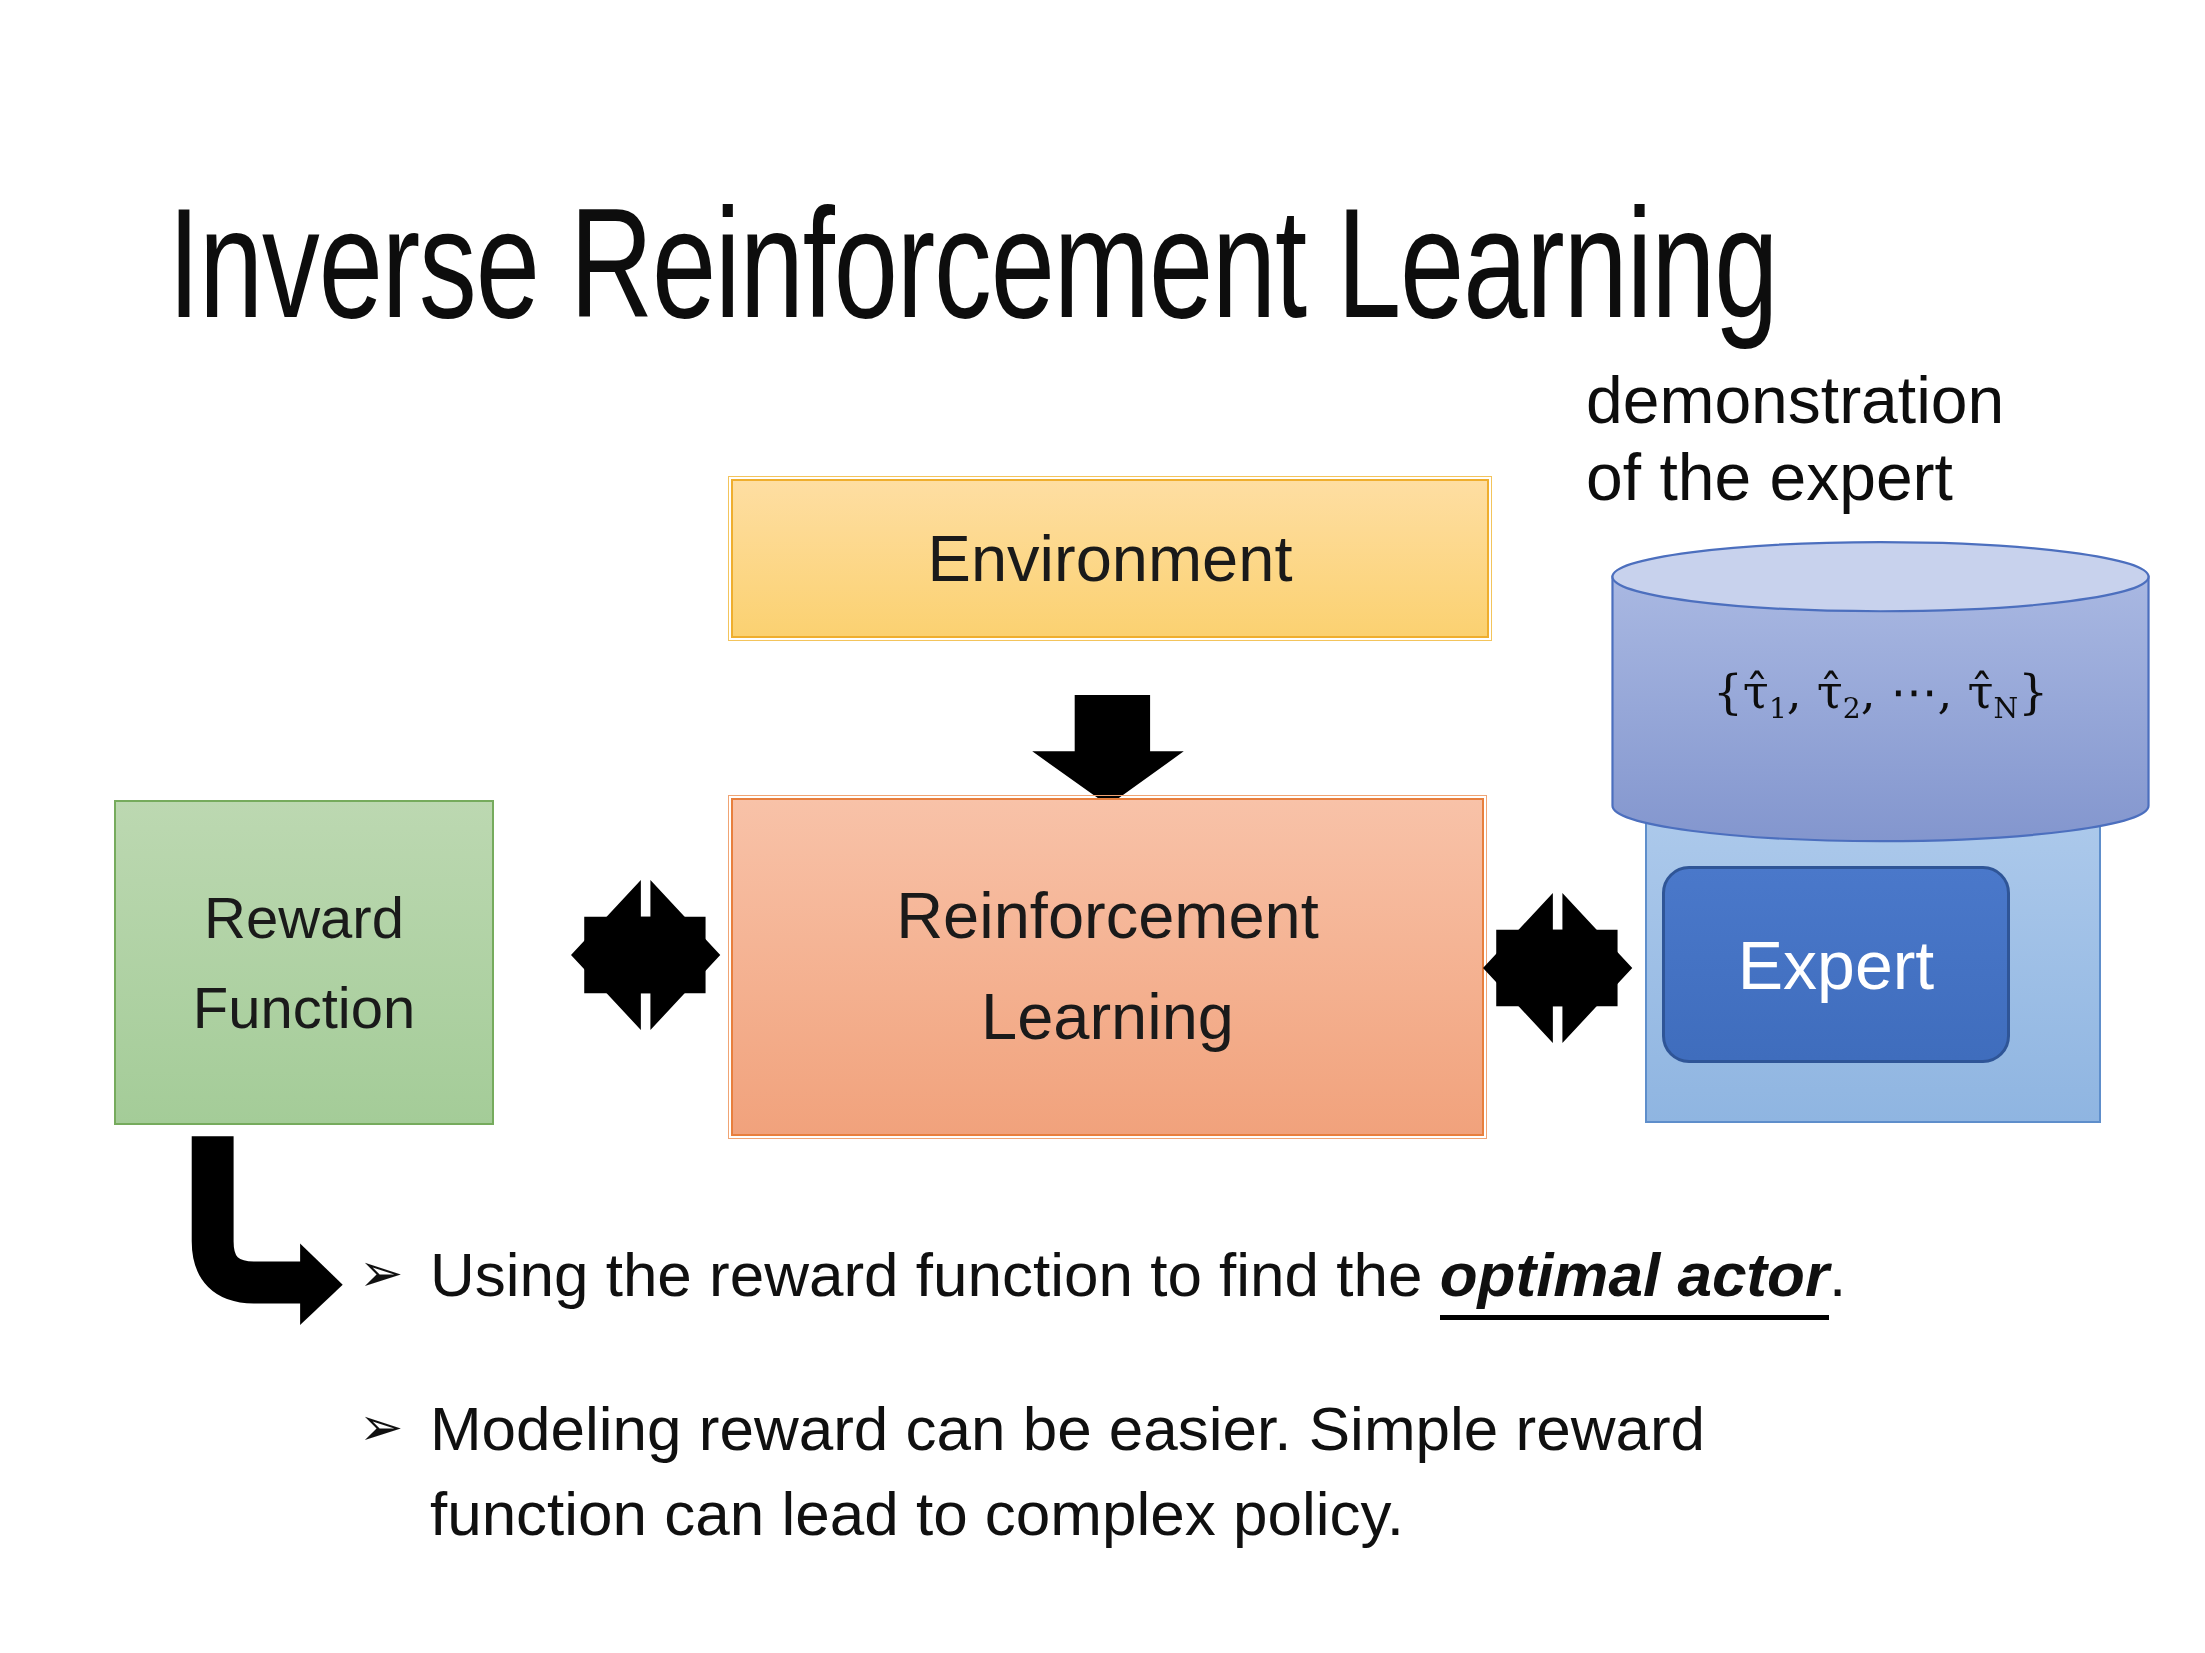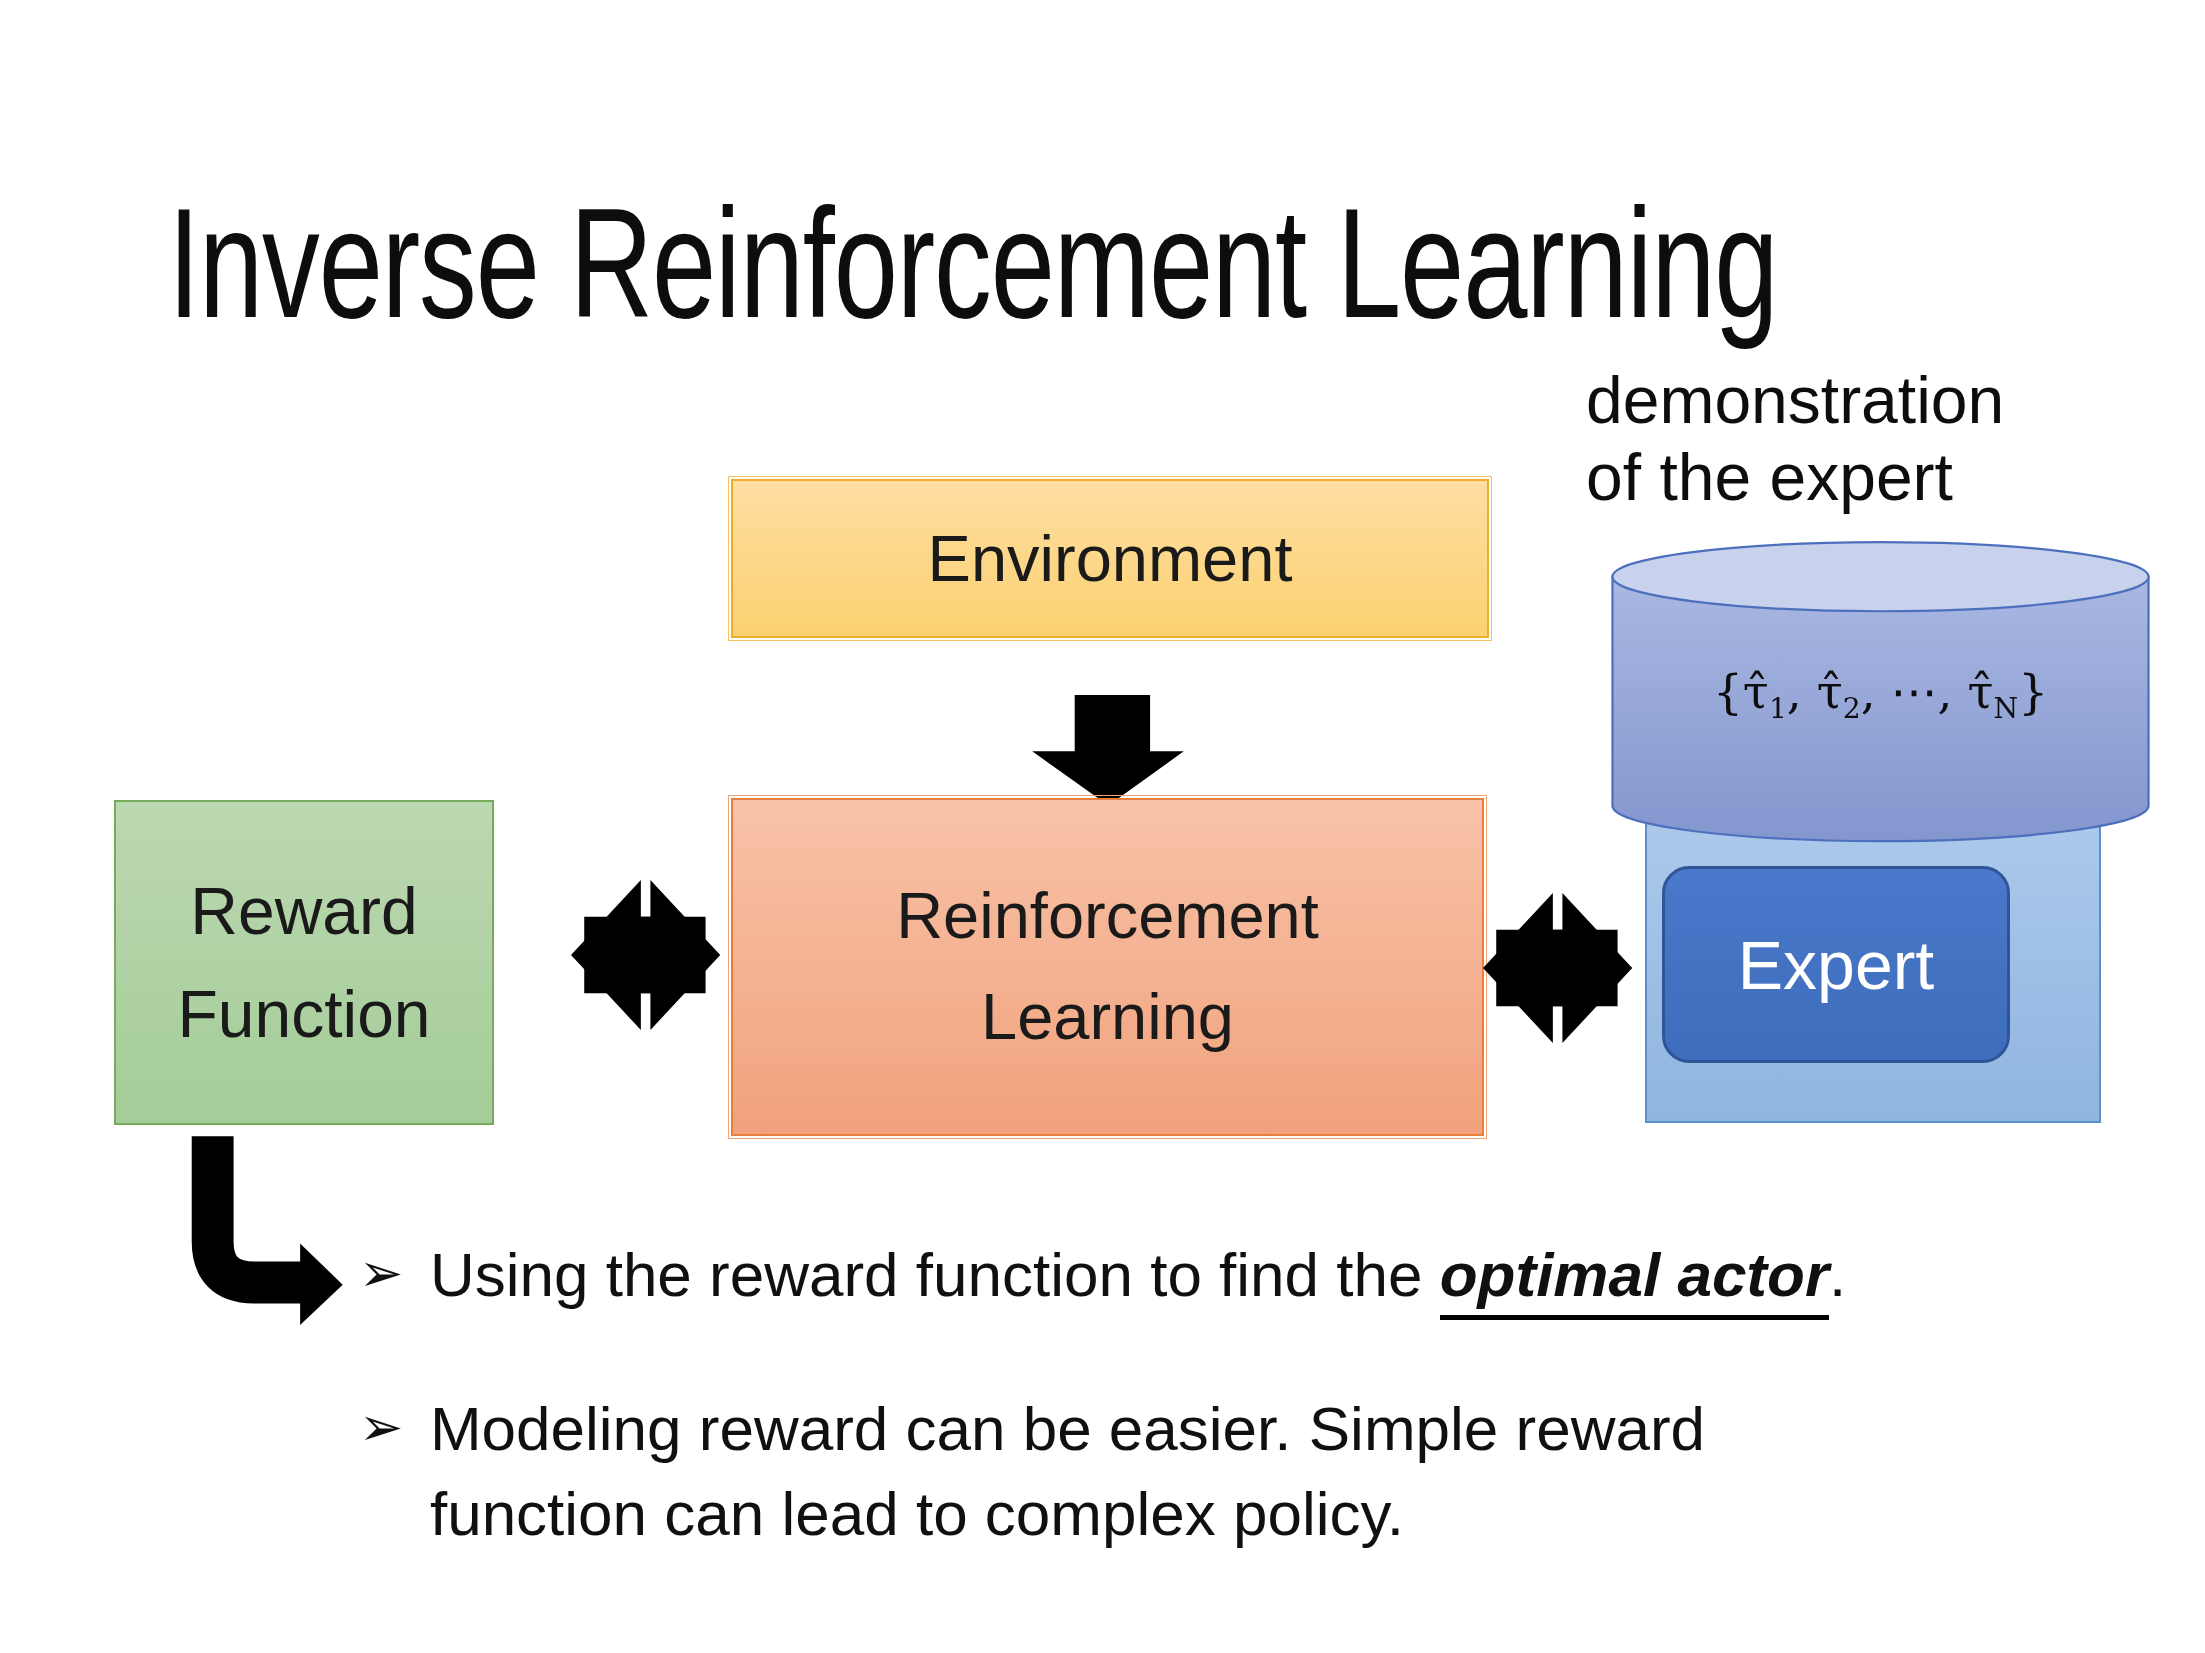--- a/index.html
+++ b/index.html
@@ -21,21 +21,21 @@
     position:absolute;display:flex;flex-direction:column;align-items:center;justify-content:center;
     text-align:center;color:#1a1a1a;box-sizing:border-box;
   }
   .box span{display:block;}
   .env{
     left:731px;top:479px;width:758px;height:159px;font-size:65px;
     background:linear-gradient(180deg,#FEDEA2 0%,#FBD171 100%);
     border:2.9px solid #EFAE2E;outline:1.5px solid #F3C45C;outline-offset:2.9px;
   }
   .reward{
-    left:114px;top:800px;width:380px;height:325px;font-size:66px;line-height:1.55;
+    left:114px;top:800px;width:380px;height:325px;font-size:58px;line-height:1.55;
     background:linear-gradient(180deg,#BCD8B1 0%,#A4CC98 100%);
     border:2.9px solid #76AB5D;
   }
   .rl{
     left:731px;top:798px;width:753px;height:338px;font-size:65px;line-height:1.55;
     background:linear-gradient(180deg,#F8C2A8 0%,#F1A27C 100%);
     border:2.9px solid #E87F3D;outline:1.5px solid #F0A474;outline-offset:2.9px;align-items:center;
   }
   .panel{
     left:1645px;top:785px;width:456px;height:338px;

